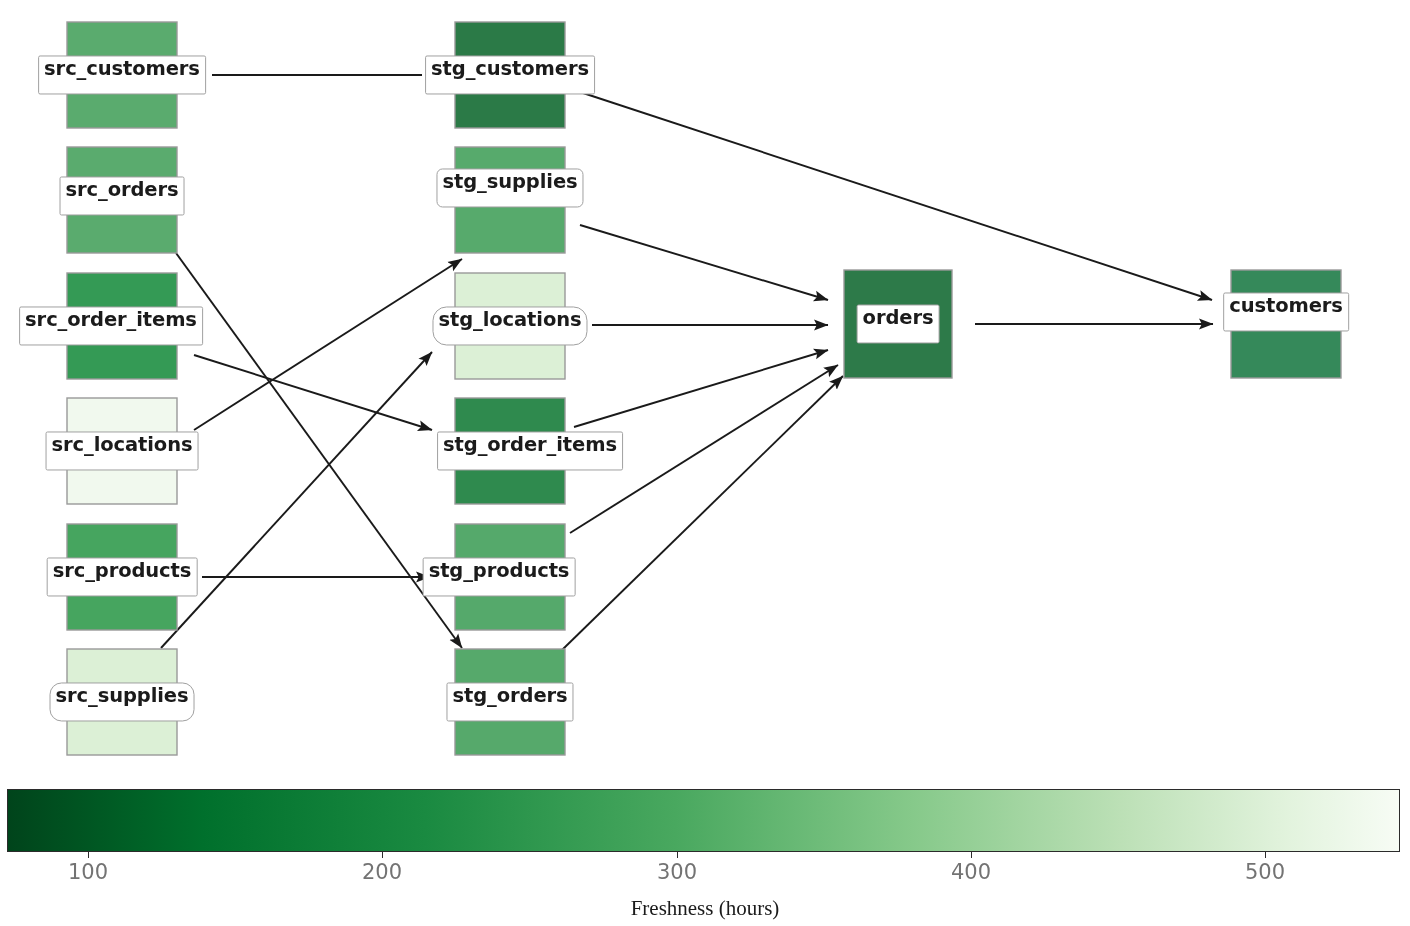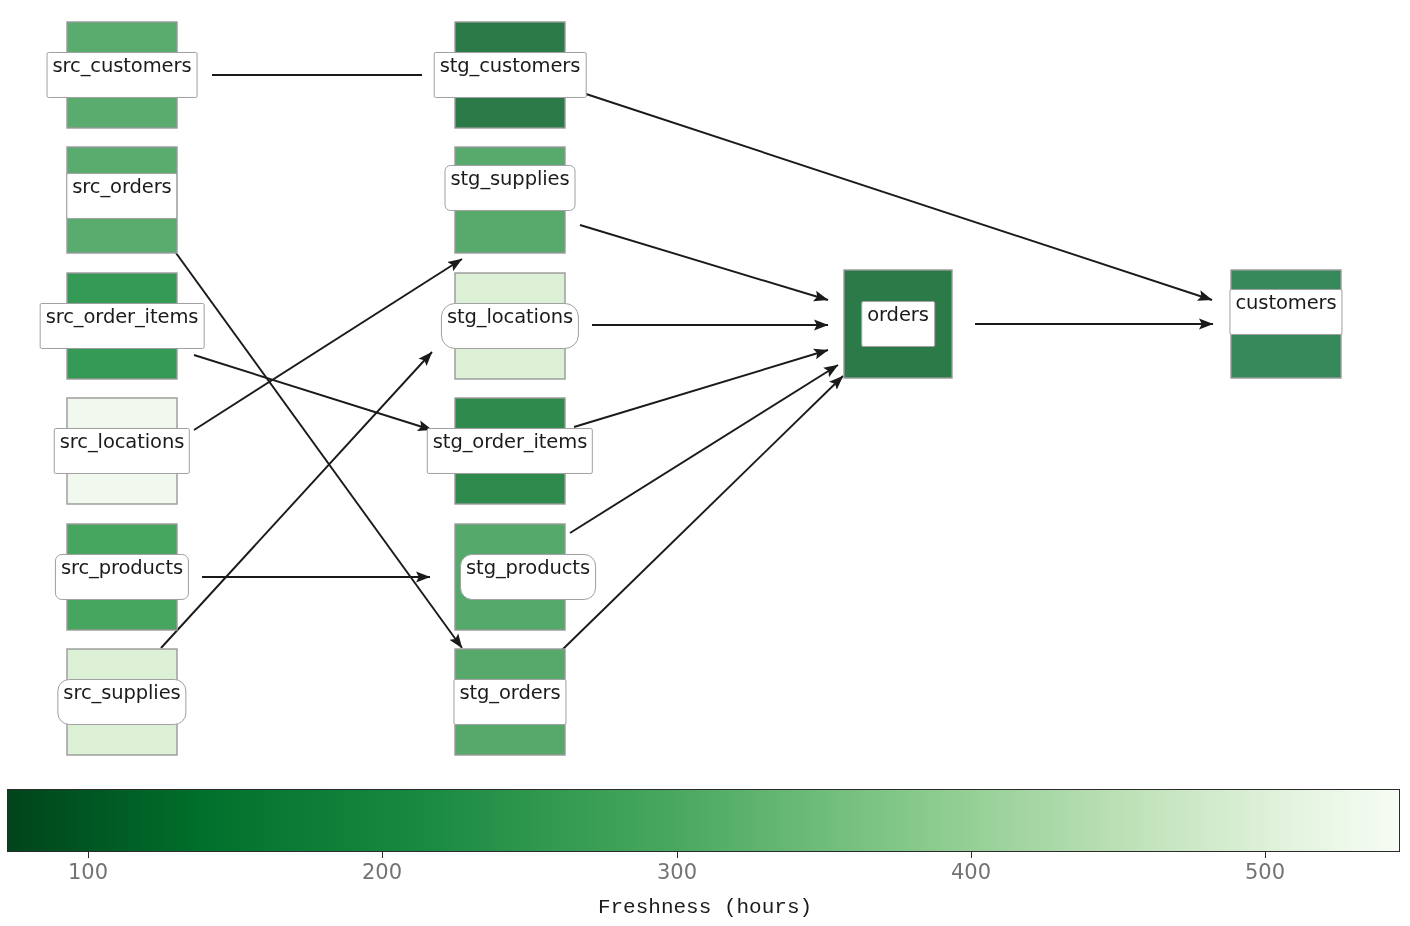--- a/index.html
+++ b/index.html
@@ -32,23 +32,23 @@
     stroke: #1a1a1a;
     stroke-width: 1.9;
     fill: none;
   }
   .node-label {
     position: absolute;
     transform: translate(-50%, -50%);
     background: #ffffff;
     border: 1.3px solid #a0a0a0;
     border-radius: 2px;
-    padding: 2px 5px 21px 5px;
+    padding: 2px 5px 14px 5px;
     font-family: "DejaVu Sans", sans-serif;
-    font-weight: normal;
+    font-weight: bold;
     font-size: 19.5px;
     line-height: 1.08;
     color: #1b1b1b;
     white-space: nowrap;
     letter-spacing: -0.1px;
     text-align: center;
   }
   #colorbar-wrap {
     position: absolute;
     left: 7px;
@@ -79,21 +79,21 @@
     font-family: "DejaVu Sans", sans-serif;
     font-size: 21px;
     color: #737373;
     white-space: nowrap;
   }
   #cb-axis-label {
     position: absolute;
     top: 896px;
     left: 705px;
     transform: translateX(-50%);
-    font-family: Liberation Mono, monospace;
+    font-family: Liberation Serif, serif;
     font-size: 21px;
     color: #1b1b1b;
     white-space: nowrap;
   }
 </style>
 </head>
 <body>
 
 <div id="canvas">
 
@@ -132,29 +132,29 @@
         <rect x="455" y="524" width="110" height="106" fill="#55a96b" class="node-rect"></rect>
         <rect x="455" y="649" width="110" height="106" fill="#56a96b" class="node-rect"></rect>
         <rect x="844" y="270" width="108" height="108" fill="#2d7a49" class="node-rect"></rect>
         <rect x="1231" y="270" width="110" height="108" fill="#35895a" class="node-rect"></rect>
       </g>
   </svg>
 
   <div id="labels-layer">
       <div class="node-label" style="left: 122px; top: 75px;">src_customers</div>
       <div class="node-label" style="left: 122px; top: 196px;">src_orders</div>
-      <div class="node-label" style="left: 122px; top: 326px;">src_order_items</div>
+      <div class="node-label" style="left: 111px; top: 326px;">src_order_items</div>
       <div class="node-label" style="left: 122px; top: 451px;">src_locations</div>
-      <div class="node-label" style="left: 122px; top: 577px; border-radius: 7px;">src_products</div>
+      <div class="node-label" style="left: 122px; top: 577px;">src_products</div>
       <div class="node-label" style="left: 122px; top: 702px; border-radius: 12px;">src_supplies</div>
       <div class="node-label" style="left: 510px; top: 75px;">stg_customers</div>
       <div class="node-label" style="left: 510px; top: 188px; border-radius: 6px;">stg_supplies</div>
       <div class="node-label" style="left: 510px; top: 326px; border-radius: 14px;">stg_locations</div>
-      <div class="node-label" style="left: 510px; top: 451px;">stg_order_items</div>
-      <div class="node-label" style="left: 528px; top: 577px; border-radius: 12px;">stg_products</div>
+      <div class="node-label" style="left: 530px; top: 451px;">stg_order_items</div>
+      <div class="node-label" style="left: 499px; top: 577px;">stg_products</div>
       <div class="node-label" style="left: 510px; top: 702px;">stg_orders</div>
       <div class="node-label" style="left: 898px; top: 324px;">orders</div>
       <div class="node-label" style="left: 1286px; top: 312px;">customers</div>
     </div>
 
   <div id="colorbar-wrap">
     <div id="colorbar-grad" style="background: linear-gradient(to right, rgb(0, 68, 27) 0%, rgb(0, 112, 44) 14%, rgb(26, 138, 65) 30%, rgb(73, 168, 95) 48%, rgb(134, 201, 138) 65%, rgb(188, 224, 182) 80%, rgb(226, 243, 221) 92%, rgb(247, 252, 245) 100%);"></div>
   </div>
   <div id="colorbar-ticks">
       <div class="cb-tick" style="left: 88px;"></div>

